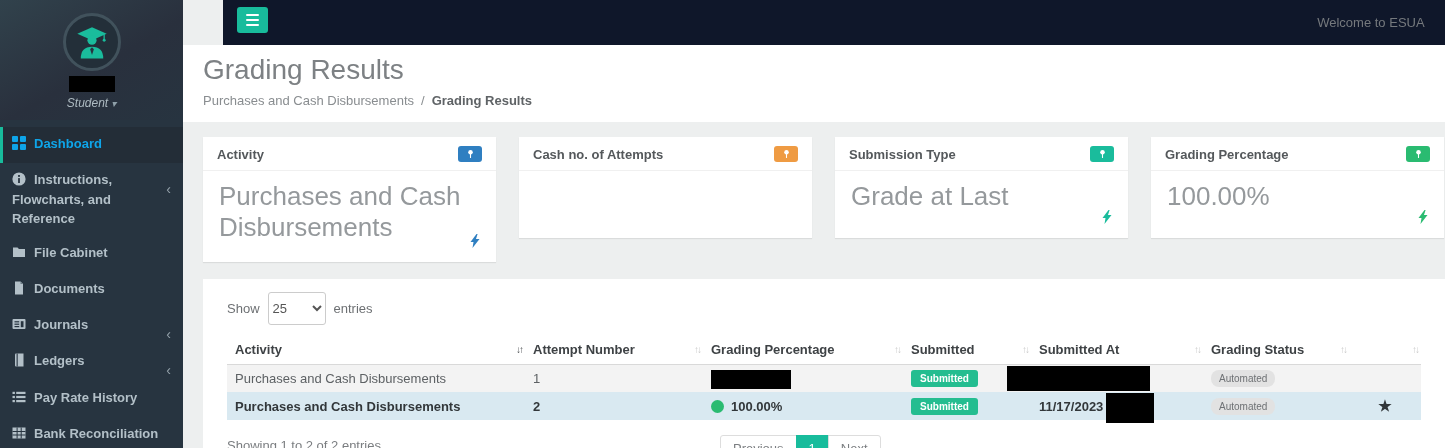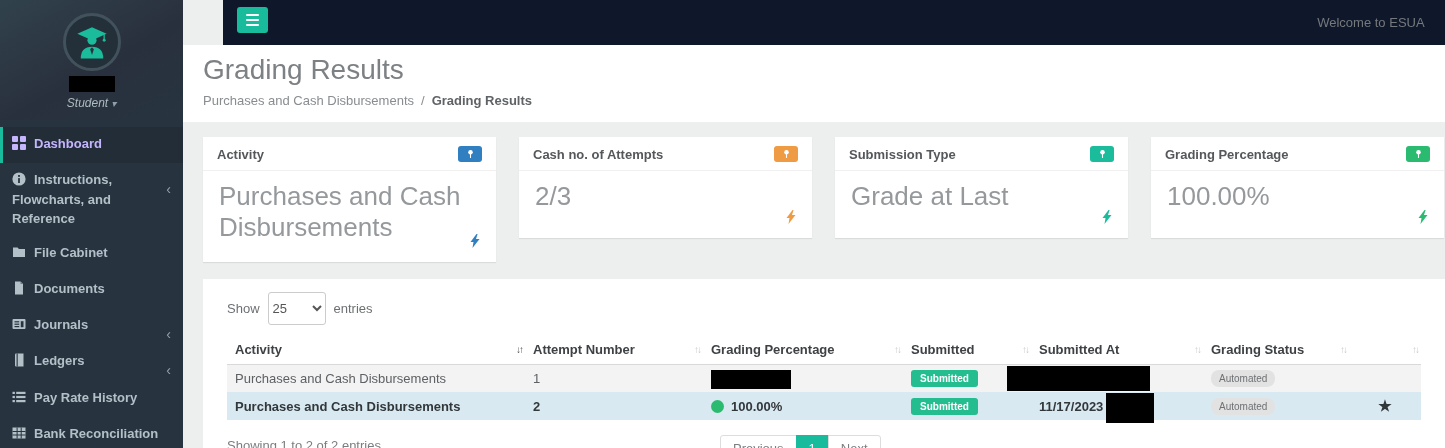--- a/index.html
+++ b/index.html
@@ -12,21 +12,21 @@
   .avatar{width:52px;height:52px;margin:0 auto;border-radius:50%;border:3px solid #41525c;background:#232f39;
           display:flex;align-items:center;justify-content:center;color:#1abc9c;}
   .name-redact{width:46px;height:16px;background:#000;margin:5px auto 4px;}
   .role{color:#aebbc2;font-size:12px;text-align:center;cursor:pointer;font-style:italic;}
   .role .caret{font-size:10px;color:#8fa0a9;margin-left:3px;}
   .menu{margin-top:7px;}
   .menu-item{display:block;padding:8px 12px;color:#b3c0c8;font-size:13px;font-weight:700;line-height:1.4;
              cursor:pointer;position:relative;}
   .menu-item .mi-icon{display:inline-block;width:14px;margin-right:8px;vertical-align:-2px;}
   .menu-item .chev{float:right;color:#93a1aa;font-size:14px;font-weight:400;margin-top:9px;}
-  .menu-item.active{color:#c4b5fd;background:#232d37;}
+  .menu-item.active{color:#0ea5e9;background:#232d37;}
   .menu-item.active::before{content:"";position:absolute;left:0;top:0;bottom:0;width:3px;background:#18bc9c;}
 
   
   .topbar{position:absolute;left:183px;top:0;width:1262px;height:45px;background:#0f172a;margin-left:40px;}
   .hamburger{position:absolute;left:14px;top:7px;width:31px;height:26px;background:#18bc9c;border:none;
              border-radius:3px;display:flex;flex-direction:column;justify-content:center;align-items:center;
              gap:3px;cursor:pointer;}
   .hamburger span{display:block;width:13px;height:2px;background:#fff;border-radius:1px;}
   .topbar-right{position:absolute;right:-26px;top:0;height:45px;display:flex;align-items:center;gap:22px;
                 color:#75797d;font-size:13px;white-space:nowrap;}
@@ -253,28 +253,20 @@
       </div>
     </div>
 
     <div class="card c-orange">
       <div class="card-header">
         <span class="card-label">Cash no. of Attempts</span>
         <span class="badge-pin">
           <svg width="9" height="10" viewBox="0 0 10 10" fill="currentColor">
               <circle cx="5" cy="3.1" r="2.5"></circle>
               <rect x="4.4" y="4.8" width="1.2" height="4.6"></rect>
-            </svg>
-        </span>
-      </div>
-      <div class="card-body">
-        <div class="card-value">2/3</div>
-        <span class="bolt">
-          <svg width="10" height="14" viewBox="0 0 10 14" fill="currentColor">
-              <path d="M6.5 0 .5 8h3L2.5 14 9.5 5H6L7.6 0z"></path>
             </svg>
         </span>
       </div>
     </div>
 
     <div class="card c-teal">
       <div class="card-header">
         <span class="card-label">Submission Type</span>
         <span class="badge-pin">
           <svg width="9" height="10" viewBox="0 0 10 10" fill="currentColor">

